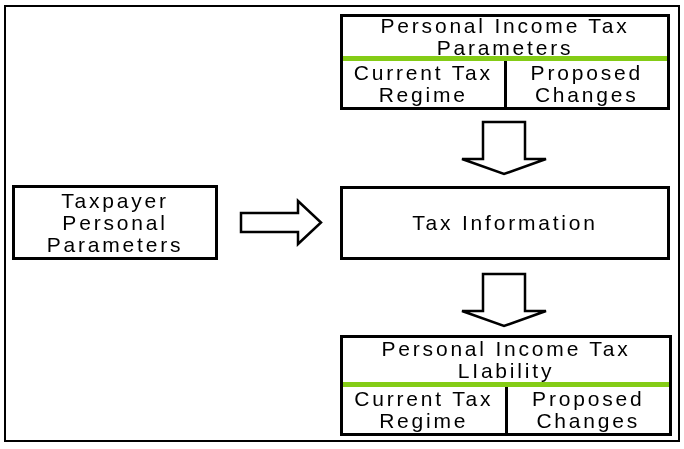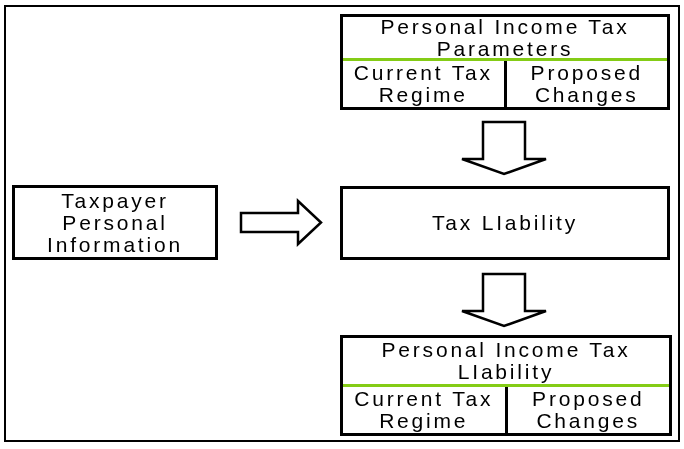--- a/index.html
+++ b/index.html
@@ -37,21 +37,21 @@
     position: absolute;
     box-sizing: border-box;
     border: 3px solid #000000;
     background: #ffffff;
     display: flex;
     flex-direction: column;
   }
   .tbl-top    { left: 340px; top: 14px;  width: 330px; height: 96px; }
   .tbl-bottom { left: 340px; top: 335px; width: 332px; height: 101px; }
   .tbl-header {
-    border-bottom: 3px solid #84cc16;
+    border-bottom: 5px solid #84cc16;
     display: flex;
     align-items: center;
     justify-content: center;
   }
   .tbl-top .tbl-header    { height: 44px; box-sizing: border-box; }
   .tbl-bottom .tbl-header { height: 49px; box-sizing: border-box; }
   .tbl-row {
     flex: 1;
     display: flex;
     min-height: 0;
@@ -98,41 +98,41 @@
       <div class="tbl-cell txt">Proposed
 Changes</div>
     </div>
   </div>
 
   <svg class="arrow arrow-down-1" viewBox="0 0 88 56" aria-hidden="true">
     <polygon points="23,2 65,2 65,39 86,39 44,54 2,39 23,39" fill="#ffffff" stroke="#000000" stroke-width="2.5" stroke-linejoin="miter"></polygon>
   </svg>
 
   <div class="box box-calc">
-    <span class="txt">Tax LIability</span>
+    <span class="txt">Tax Information</span>
   </div>
 
   <svg class="arrow arrow-down-2" viewBox="0 0 88 56" aria-hidden="true">
     <polygon points="23,2 65,2 65,39 86,39 44,54 2,39 23,39" fill="#ffffff" stroke="#000000" stroke-width="2.5" stroke-linejoin="miter"></polygon>
   </svg>
 
   <div class="tbl tbl-bottom">
     <div class="tbl-header txt">Personal Income Tax
 LIability</div>
     <div class="tbl-row">
       <div class="tbl-cell tbl-cell-first txt">Current Tax
 Regime</div>
       <div class="tbl-cell txt">Proposed
 Changes</div>
     </div>
   </div>
 
   <div class="box box-taxpayer">
     <span class="txt">Taxpayer
 Personal
-Information</span>
+Parameters</span>
   </div>
 
   <svg class="arrow arrow-right" viewBox="0 0 84 49" aria-hidden="true">
     <polygon points="2,15 59,15 59,3 82,24.5 59,46 59,34 2,34" fill="#ffffff" stroke="#000000" stroke-width="2.5" stroke-linejoin="miter"></polygon>
   </svg>
 
 </div>
 
 </body></html>

